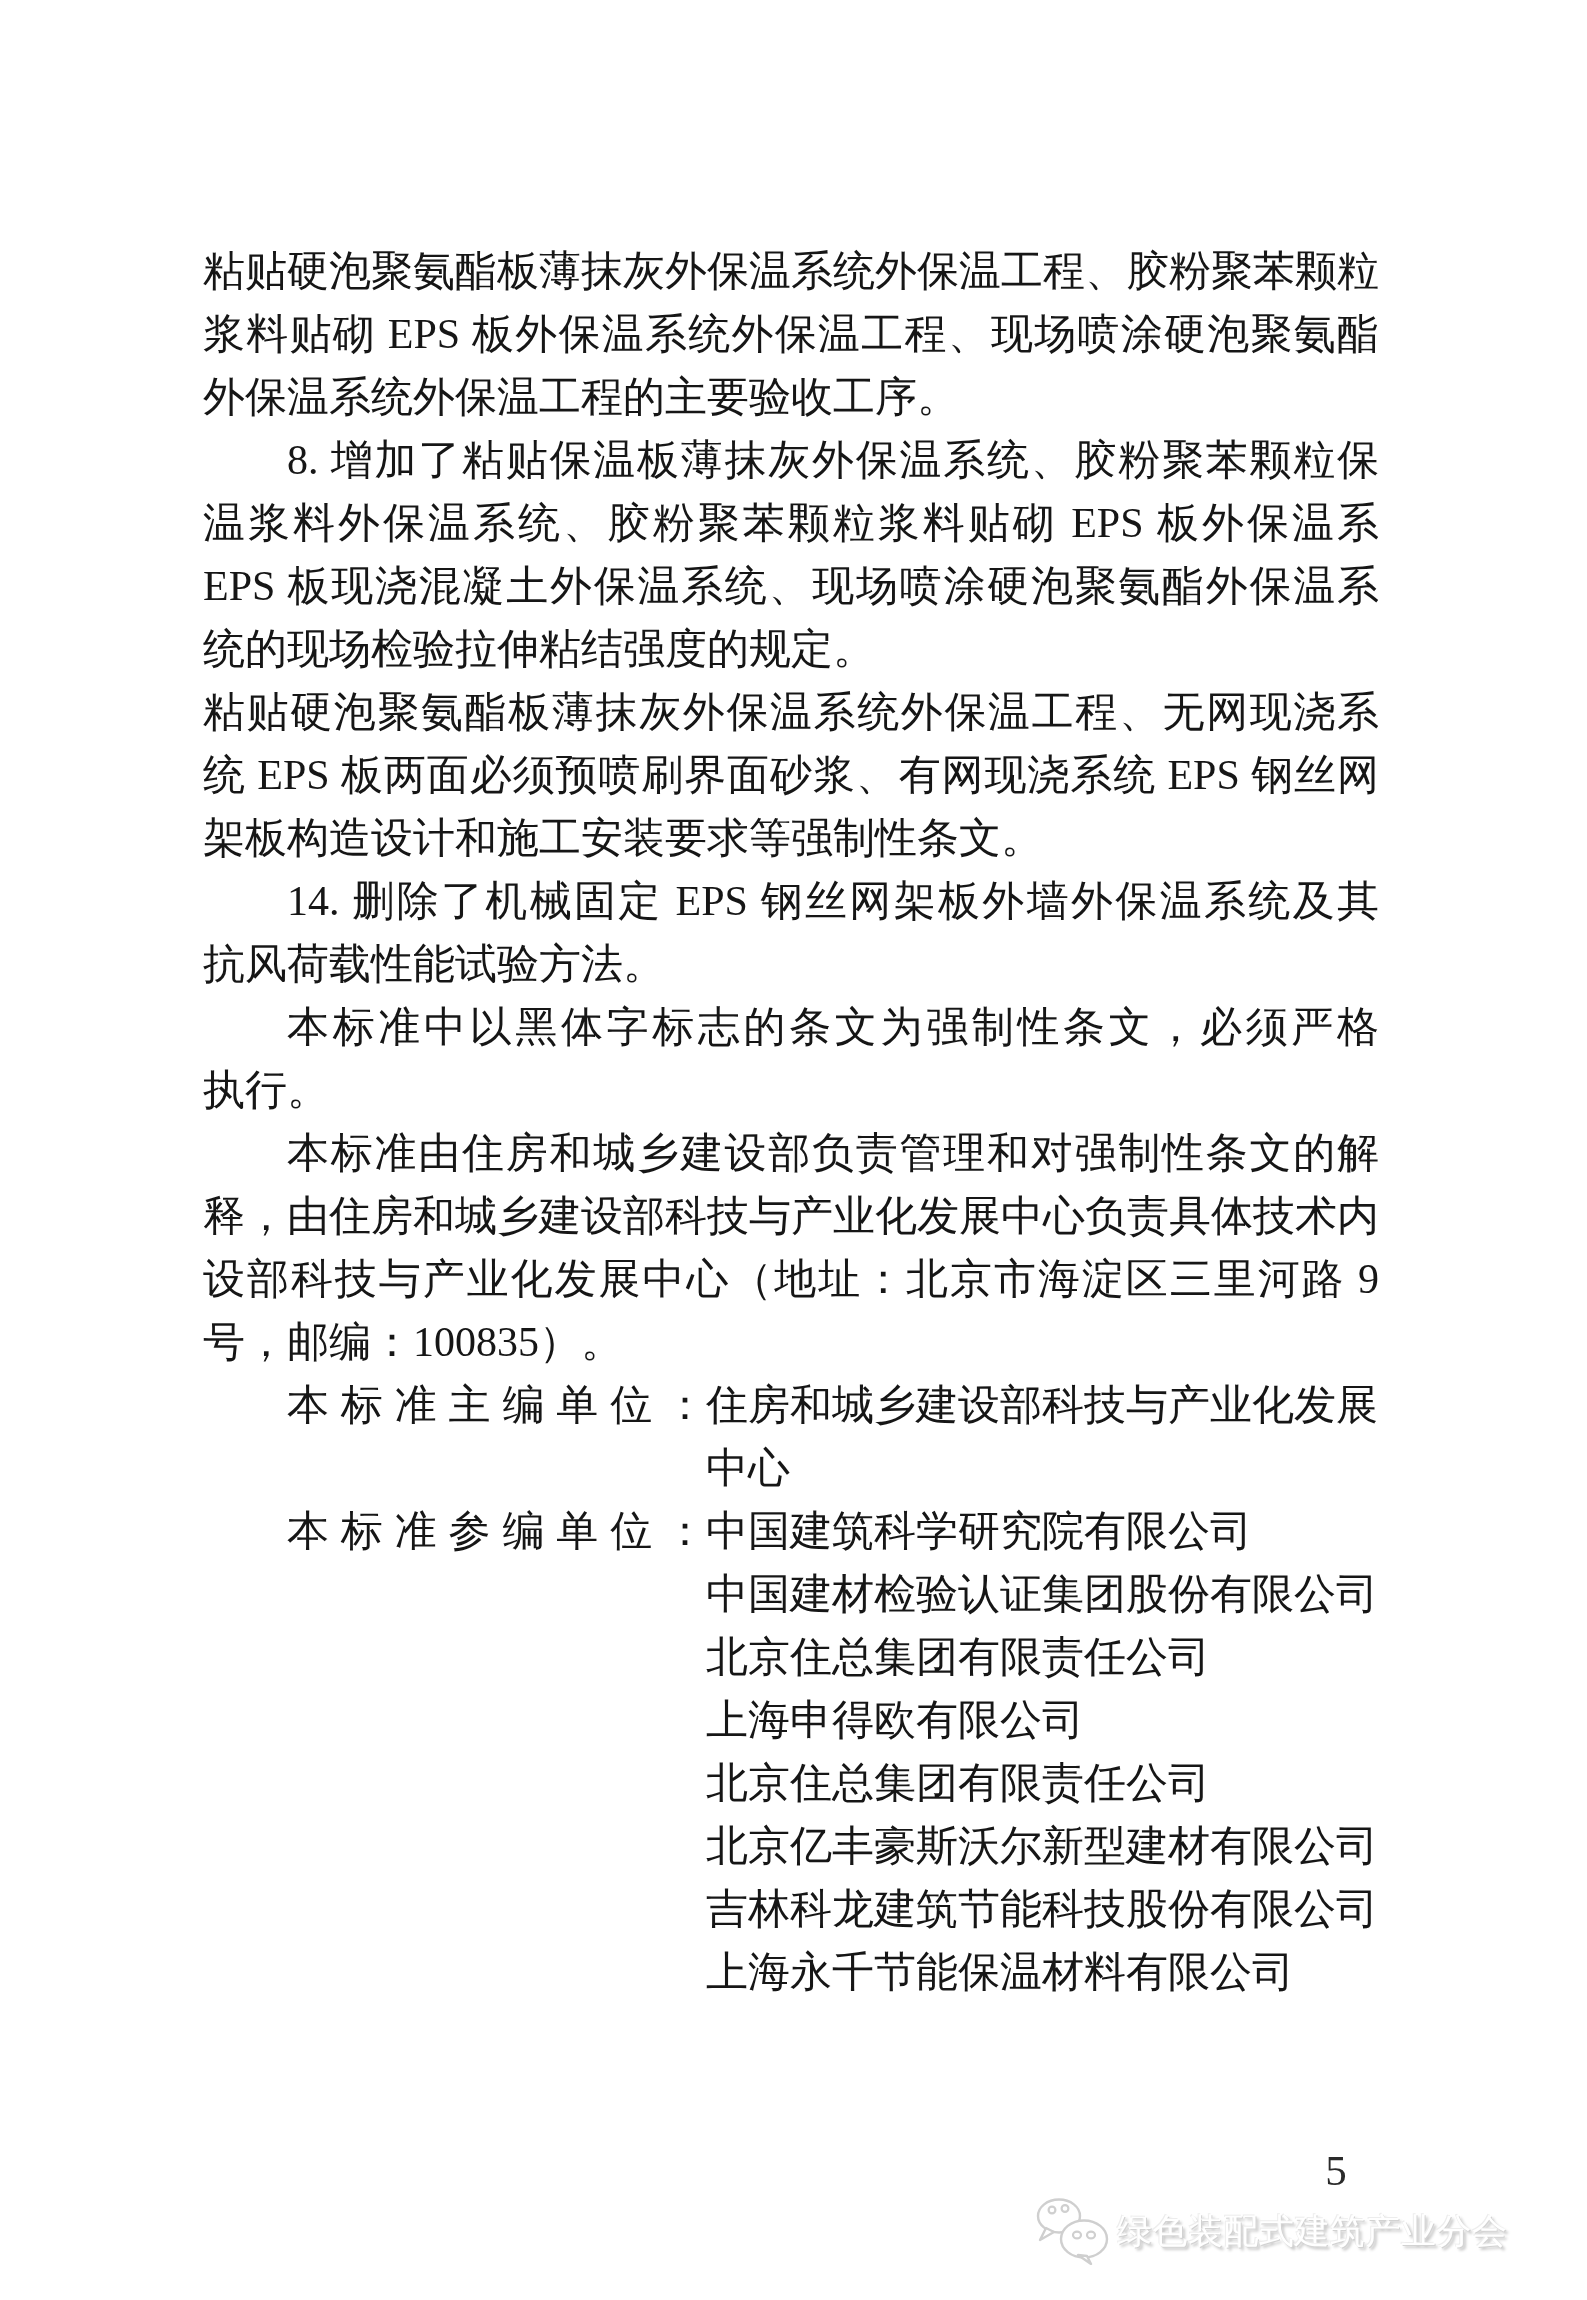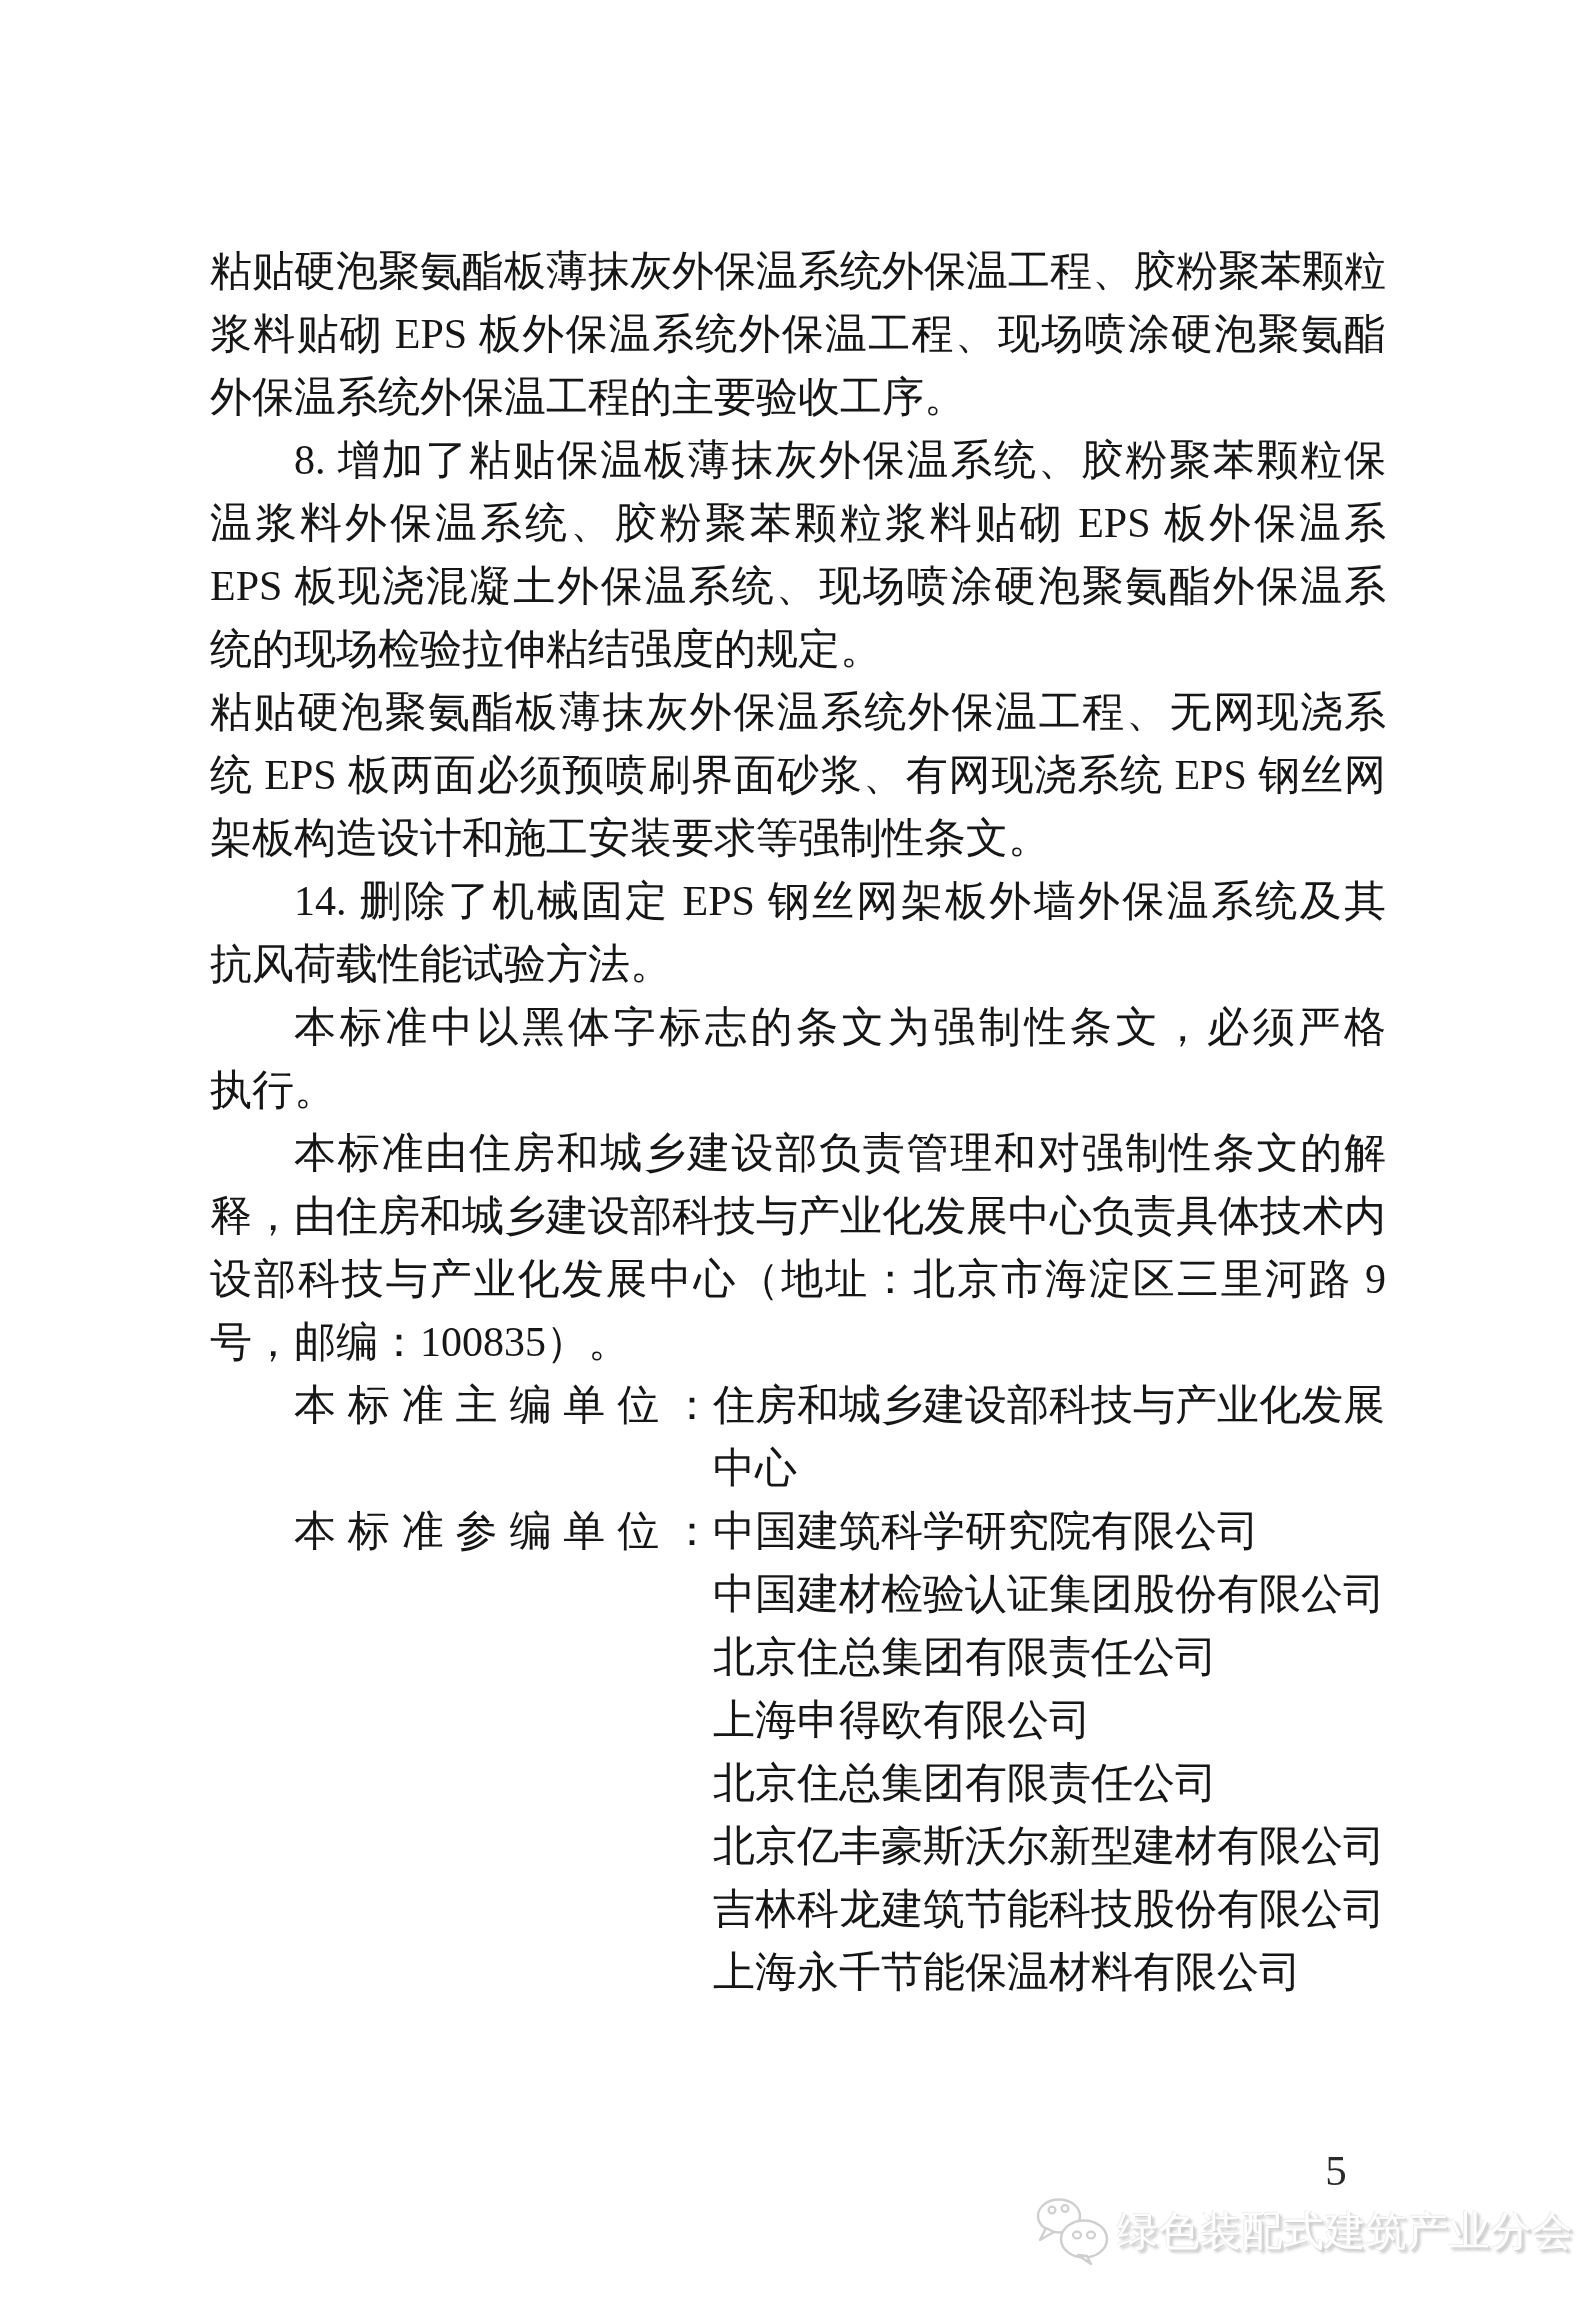--- a/index.html
+++ b/index.html
@@ -5,21 +5,21 @@
   html,body{margin:0;padding:0;background:#ffffff;}
   .page{
     position:relative;
     width:1587px;height:2300px;
     background:#ffffff;
     overflow:hidden;
     font-family:"Liberation Serif","DejaVu Serif",serif;
   }
   .content{
     position:absolute;
-    left:210px;top:240px;width:1176px;
+    left:203px;top:240px;width:1176px;
     font-size:42px;line-height:63px;color:#161616;
     letter-spacing:0;
   }
   .ln{height:63px;overflow:hidden;white-space:nowrap;}
   .jf{white-space:normal;text-align:justify;text-align-last:justify;}
   .ind{text-indent:84px;}
   .ed-row{height:63px;overflow:hidden;white-space:nowrap;}
   .ed-label{
     display:inline-block;width:419px;margin-left:84px;
     text-align:justify;text-align-last:justify;
@@ -28,21 +28,21 @@
   .ed-cont{height:63px;overflow:hidden;padding-left:503px;white-space:nowrap;}
   .pagenum{
     position:absolute;left:1300px;top:2146px;width:72px;
     text-align:center;font-size:43px;color:#2a2a2a;
   }
   .wm{
     position:absolute;left:1034px;top:2194px;height:74px;
     display:flex;align-items:center;gap:7px;
   }
   .wm-text{
-    font-size:41px;letter-spacing:0.5px;
+    font-size:35px;letter-spacing:0.5px;
     color:#ffffff;
     text-shadow:-1px -1px 0 #ededed, 1px 1px 0 #d2d2d2, 3px 3px 3px #c3c3c3;
     white-space:nowrap;
     font-family:"Liberation Sans","DejaVu Sans",sans-serif;
   }
   .wm-icon svg{display:block;}
 </style>
 </head>
 <body>
 

